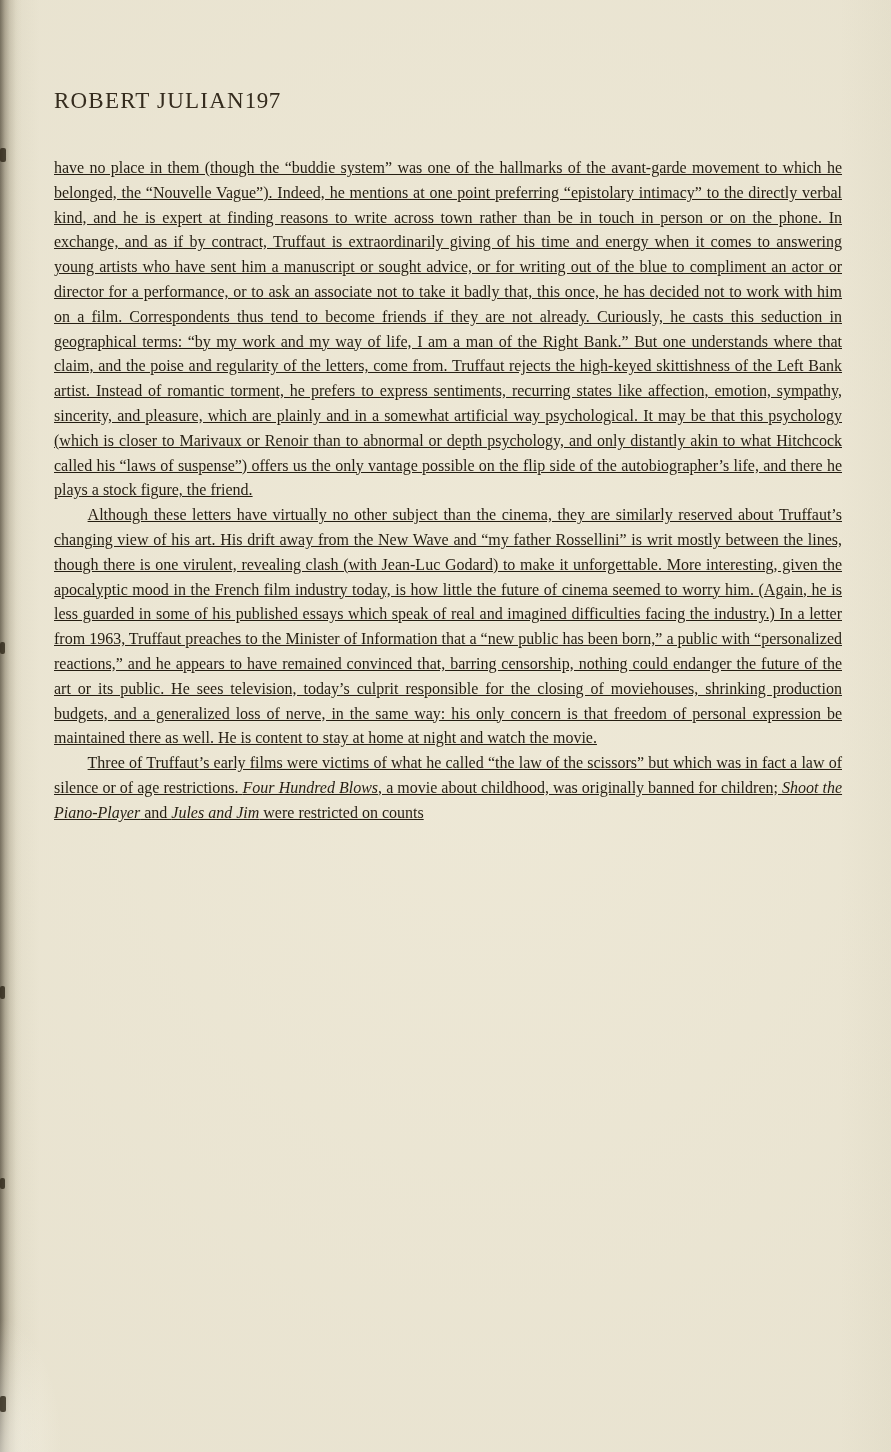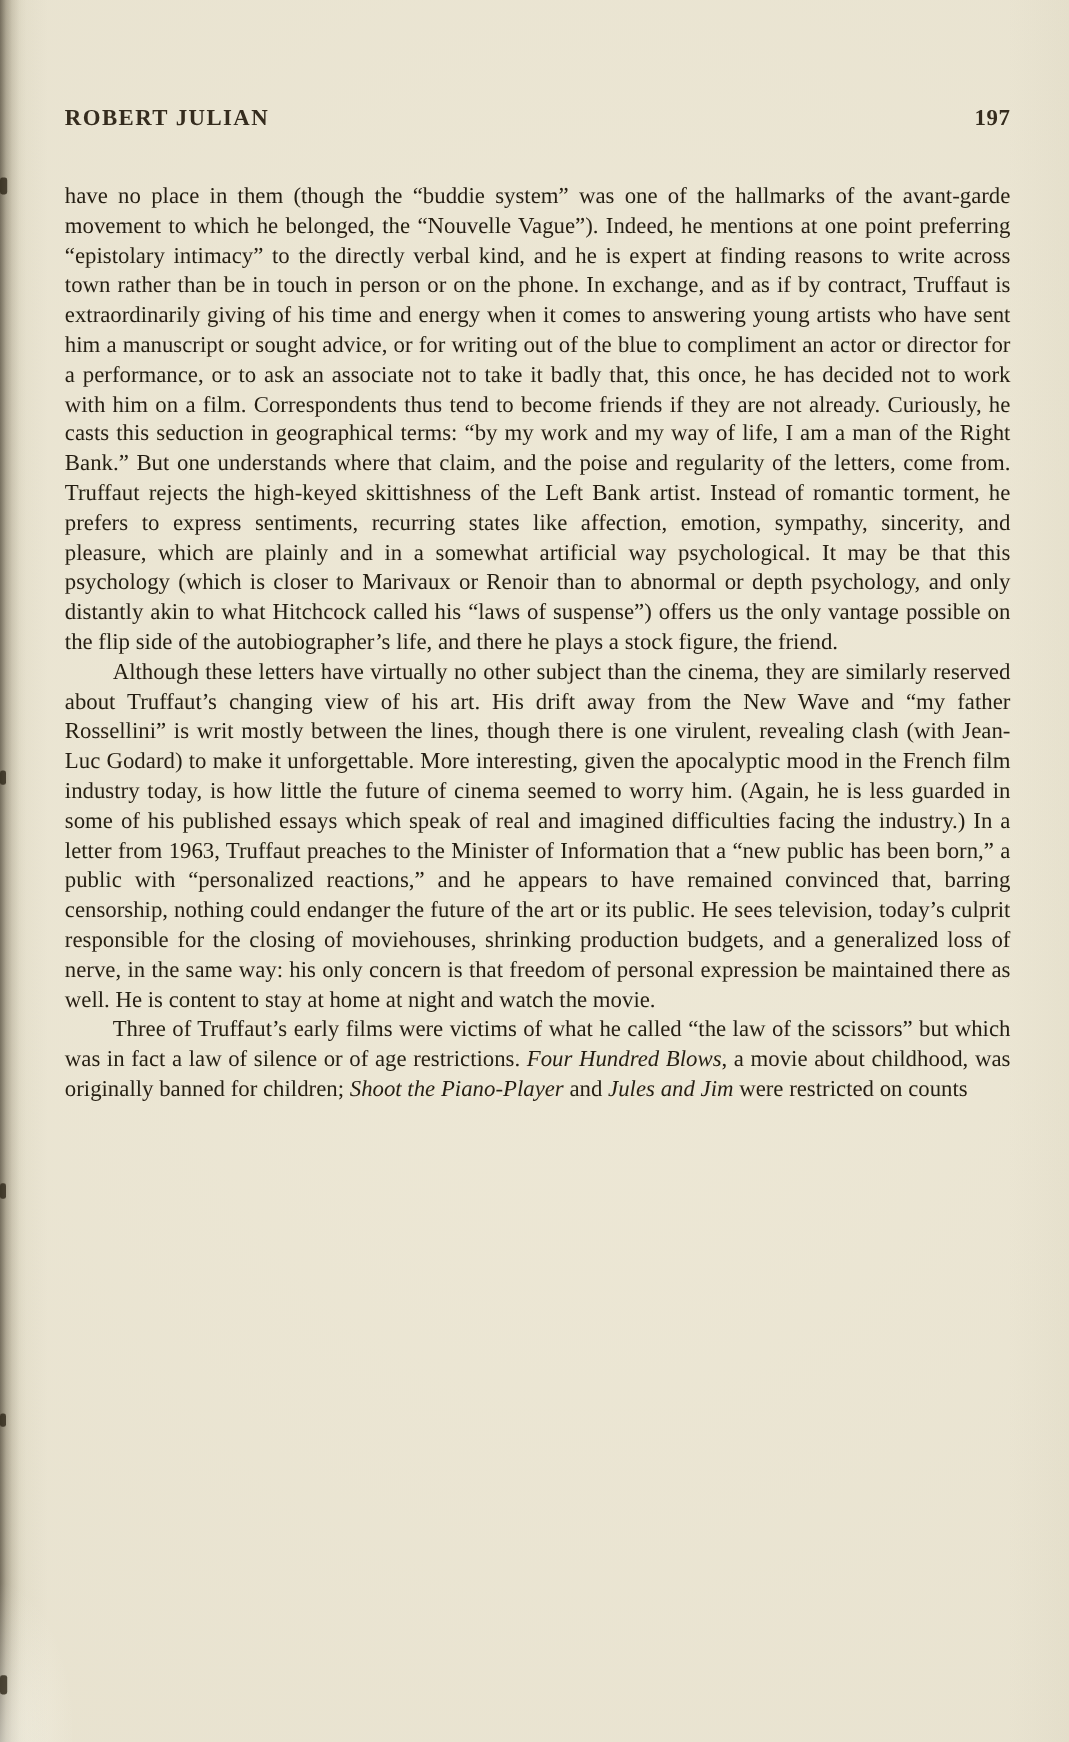--- a/index.html
+++ b/index.html
@@ -56,42 +56,41 @@
   .artifact-4 { left: 0; top: 1178px; width: 5px; height: 11px; }
   .artifact-5 { left: 0; top: 1396px; width: 6px; height: 16px; }
 
   .page-inner {
     position: relative;
     padding: 88px 49px 0 54px;
   }
 
   .running-head {
     display: flex;
-    justify-content: space-between;
     align-items: baseline;
     margin-bottom: 42px;
-    font-size: 19px;
+    font-size: 23px;
     letter-spacing: 1.2px;
     color: #352c1e;
-    font-weight: bold;
   }
 
   .running-head .author {
     font-variant: normal;
   }
 
   .running-head .folio {
     letter-spacing: 0.5px;
   }
 
   .body-text {
-    font-size: 19px;
+    font-size: 16px;
     line-height: 24.8px;
     text-align: justify;
     color: #251e12;
+    text-decoration: underline;
   }
 
   .body-text p {
     margin: 0;
   }
 
   .body-text p.indented {
     text-indent: 2.1em;
   }
 

